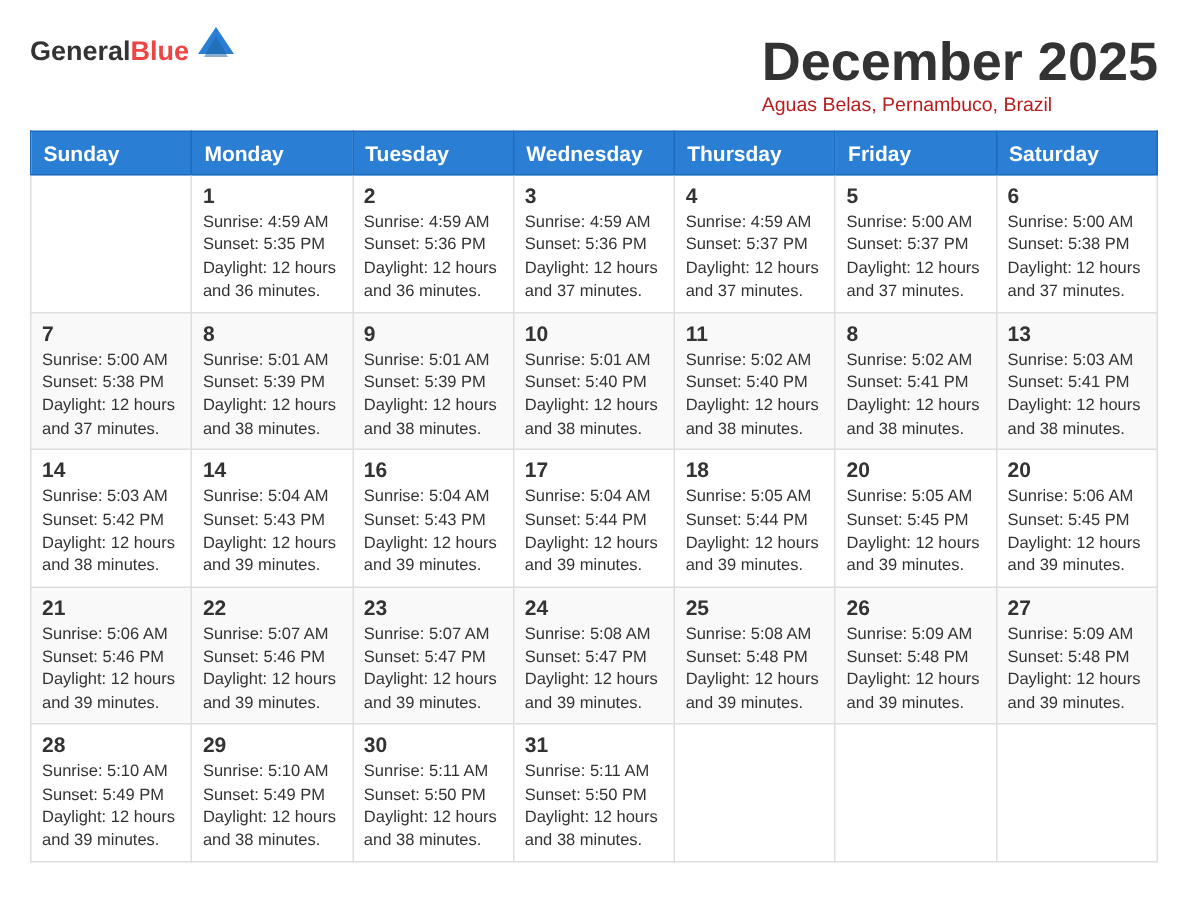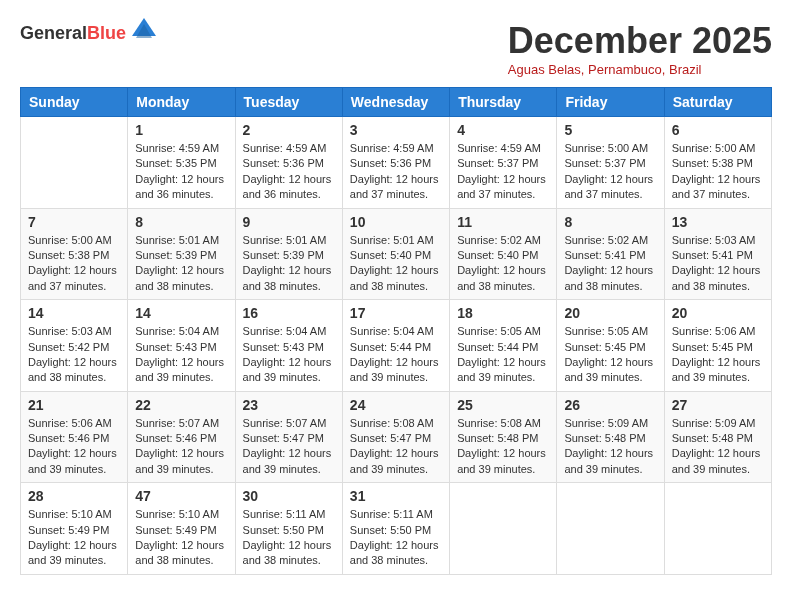--- a/index.html
+++ b/index.html
@@ -329,21 +329,21 @@
       </tr>
       <tr class="row-white">
         <td>
           <div class="cell-day">28</div>
           <div class="cell-info" style="white-space: pre-line;">Sunrise: 5:10 AM
 Sunset: 5:49 PM
 Daylight: 12 hours
 and 39 minutes.</div>
         </td>
         <td>
-          <div class="cell-day">47</div>
+          <div class="cell-day">29</div>
           <div class="cell-info" style="white-space: pre-line;">Sunrise: 5:10 AM
 Sunset: 5:49 PM
 Daylight: 12 hours
 and 38 minutes.</div>
         </td>
         <td>
           <div class="cell-day">30</div>
           <div class="cell-info" style="white-space: pre-line;">Sunrise: 5:11 AM
 Sunset: 5:50 PM
 Daylight: 12 hours

